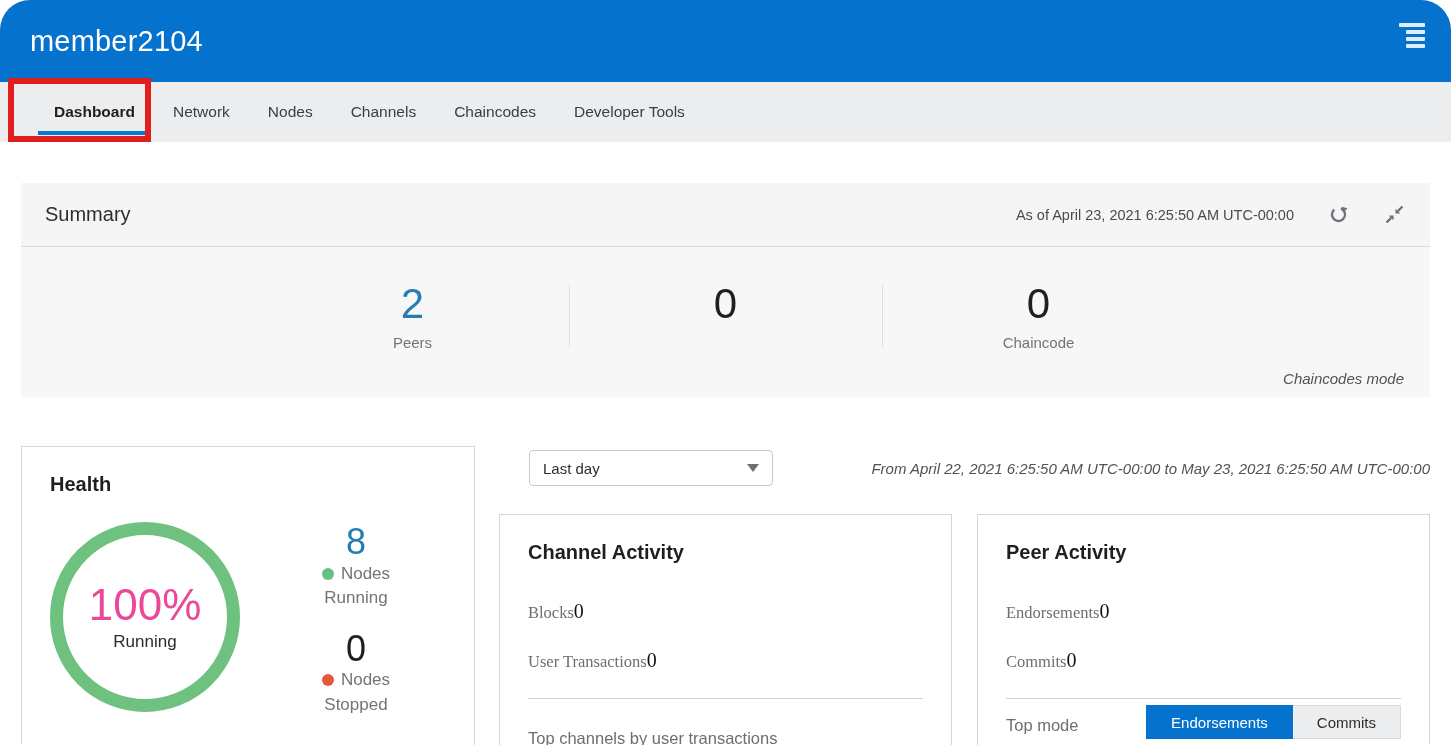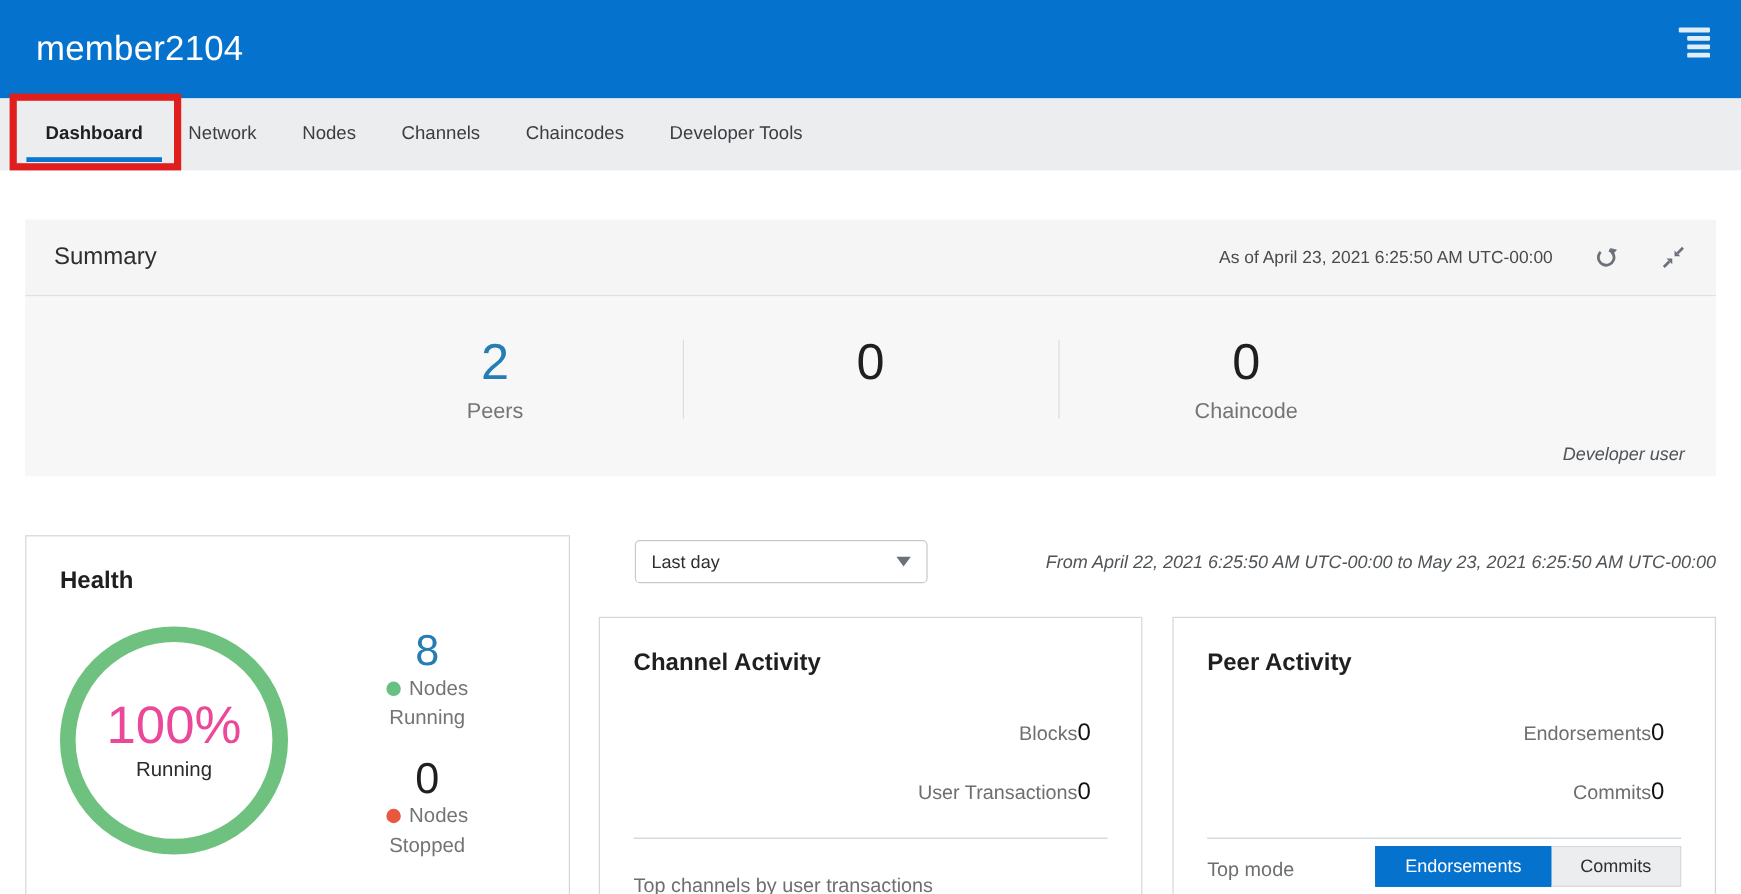--- a/index.html
+++ b/index.html
@@ -1,46 +1,46 @@
 <!DOCTYPE html>
 <html><head>
 <meta charset="utf-8">
 <style>
   * { margin:0; padding:0; box-sizing:border-box; }
   body { background:#ffffff; font-family:"Liberation Sans", sans-serif; }
-  .app { width:1451px; height:745px; position:relative; overflow:hidden; background:#ffffff; }
+  .app { width:1451px; height:745px; position:relative; overflow:hidden; background:#ffffff;border-radius:30px; }
 
   
   .topbar { height:82px; background:#0572CE; display:flex; align-items:center; justify-content:space-between; padding:0 22px 0 30px; }
   .topbar-title { color:#ffffff; font-size:29px; font-weight:400; letter-spacing:.2px; }
   .menu-btn { display:flex; flex-direction:column; align-items:flex-end; gap:3px; cursor:pointer; margin-top:-12px; padding:4px; }
   .menu-btn .bar { height:4px; background:rgba(255,255,255,.88); border-radius:1px; }
   .menu-btn .b1 { width:26px; } .menu-btn .b2,.menu-btn .b3,.menu-btn .b4 { width:19px; }
 
   
-  .tabbar { height:60px; background:#ECEDEE; display:flex; align-items:center; gap:38px; padding-left:38px; font-size:15.5px; color:#3A3E42; }
+  .tabbar { height:60px; background:#ECEDEE; display:flex; align-items:center; gap:38px; padding-left:54px; font-size:15.5px; color:#3A3E42; }
   .tab { position:relative; cursor:pointer; white-space:nowrap; }
   .tab.active { font-weight:bold; color:#1F1F1F; }
   .tab.active::after { content:""; position:absolute; left:-16px; right:-16px; bottom:-14px; height:4px; background:#0678D4; }
 
   
   .annotation { position:absolute; left:8px; top:78px; width:143px; height:64px; border:6px solid #E11E1E; z-index:20; pointer-events:none; }
 
   
   .summary { margin:41px 21px 0; }
   .summary-head { background:#F5F5F5; height:64px; display:flex; align-items:center; justify-content:space-between; padding:0 24px; border-bottom:1px solid #DBDBDB; }
   .summary-title { font-size:20px; color:#2E2E2E; }
   .summary-right { display:flex; align-items:center; gap:32px; color:#4A4A4A; font-size:14.5px; }
   .icon-btn { width:24px; height:24px; display:flex; align-items:center; justify-content:center; cursor:pointer; }
   .summary-body { background:#F7F7F7; height:150px; position:relative; display:flex; justify-content:center; align-items:center; }
   .stat-cols { display:flex; align-items:stretch; margin-top:-12px; }
   .stat { width:312px; text-align:center; }
   .stat-value { font-size:42px; line-height:1.1; color:#1F1F1F; }
   .stat-value.blue { color:#267DB3; }
-  .stat-label { font-size:18px; color:#747474; margin-top:6px; }
+  .stat-label { font-size:15px; color:#747474; margin-top:6px; }
   .stat-divider { width:1px; background:#DDDDDD; margin:4px 0; }
   .dev-mode { position:absolute; right:26px; bottom:10px; font-style:italic; font-size:15px; color:#4F5458; }
 
   
   .content { display:flex; gap:24px; padding:0 21px; margin-top:49px; align-items:flex-start; }
   .card { background:#ffffff; border:1px solid #D6D6D6; }
   .health-card { width:454px; min-width:454px; height:360px; padding:26px 28px; }
   .card-title { font-size:20px; font-weight:bold; color:#1F1F1F; }
   .health-body { display:flex; margin-top:26px; gap:26px; align-items:flex-start; }
   .ring { width:190px; height:190px; border:13px solid #6EC17E; border-radius:50%; display:flex; flex-direction:column; align-items:center; justify-content:center; flex-shrink:0; }
@@ -55,21 +55,21 @@
   .dot.red { background:#E8573F; }
 
   .right-col { flex:1; display:flex; flex-direction:column; }
   .filter-row { display:flex; align-items:center; justify-content:space-between; height:36px; margin-top:4px; }
   .select { width:244px; height:36px; background:#ffffff; border:1px solid #C6CACD; border-radius:4px; display:flex; align-items:center; justify-content:space-between; padding:0 13px; font-size:15px; color:#2E2E2E; cursor:pointer;margin-left:30px; }
   .caret { width:0; height:0; border-left:6px solid transparent; border-right:6px solid transparent; border-top:8px solid #6B7178; }
   .date-range { font-style:italic; font-size:15px; color:#4F5458; }
 
   .cards-row { display:flex; gap:25px; margin-top:28px; }
   .activity-card { flex:1; height:320px; padding:26px 28px; }
-  .metric-row { display:flex; justify-content:flex-end; align-items:baseline; margin-top:26px; }
+  .metric-row { display:flex; justify-content:flex-start; align-items:baseline; margin-top:26px;font-family:Liberation Serif, serif; }
   .metric-row.first { margin-top:36px; }
   .metric-label { color:#6E6E6E; font-size:16.5px; }
   .metric-value { color:#111111; font-size:20px; padding-right:14px; }
   .card-divider { border-top:1px solid #C7D2DA; margin-top:26px; }
   .card-footer { margin-top:30px; color:#6E6E6E; font-size:16.5px; }
   .peer-footer { display:flex; justify-content:space-between; align-items:flex-end; margin-top:6px; }
   .peer-footer .metric-label { padding-bottom:4px; }
   .seg { display:flex; }
   .seg-btn { height:34px; padding:0 24px; font-size:15px; display:flex; align-items:center; cursor:pointer; }
   .seg-btn.active { background:#0572CE; color:#ffffff; border:1px solid #0572CE; }
@@ -131,21 +131,21 @@
         <div class="stat-divider"></div>
         <div class="stat">
           <div class="stat-value">0</div>
         </div>
         <div class="stat-divider"></div>
         <div class="stat">
           <div class="stat-value">0</div>
           <div class="stat-label">Chaincode</div>
         </div>
       </div>
-      <div class="dev-mode">Developer user</div>
+      <div class="dev-mode">Chaincodes mode</div>
     </div>
   </div>
 
   <div class="content">
 
     <div class="card health-card">
       <div class="card-title">Health</div>
       <div class="health-body">
         <div class="ring">
           <div class="ring-pct">100%</div>

